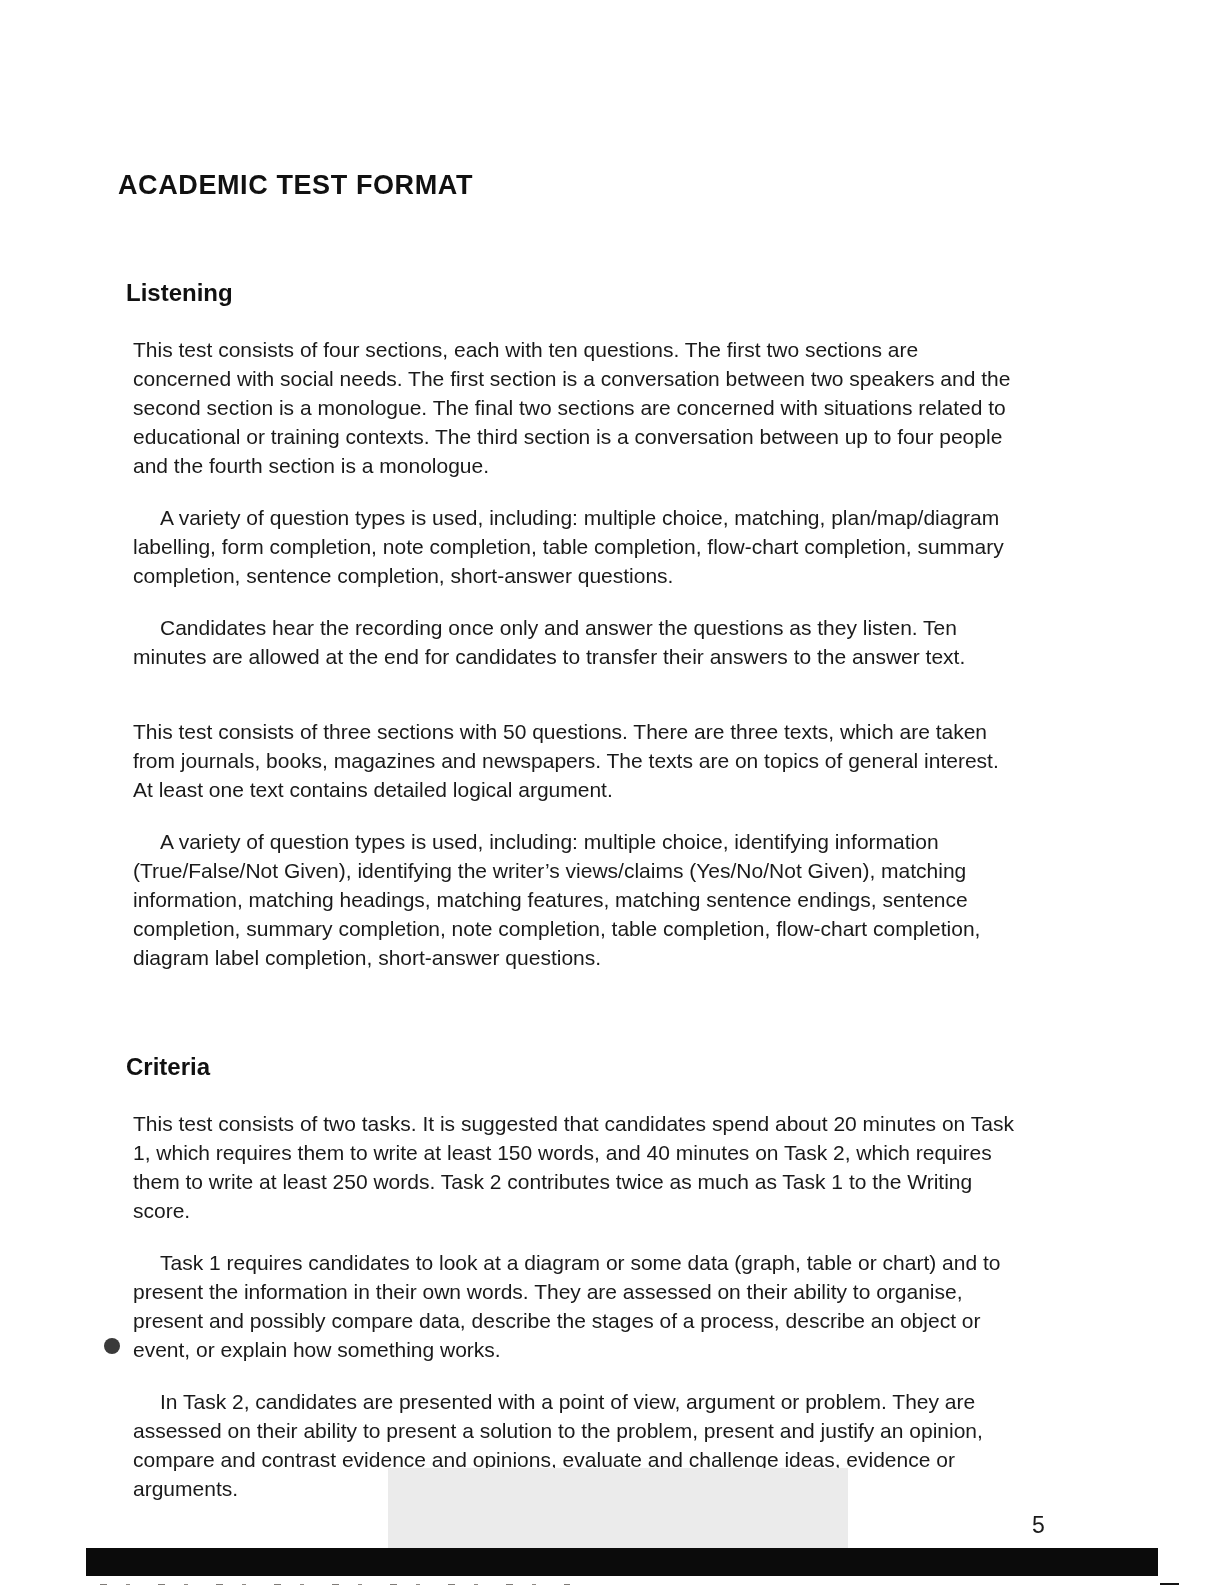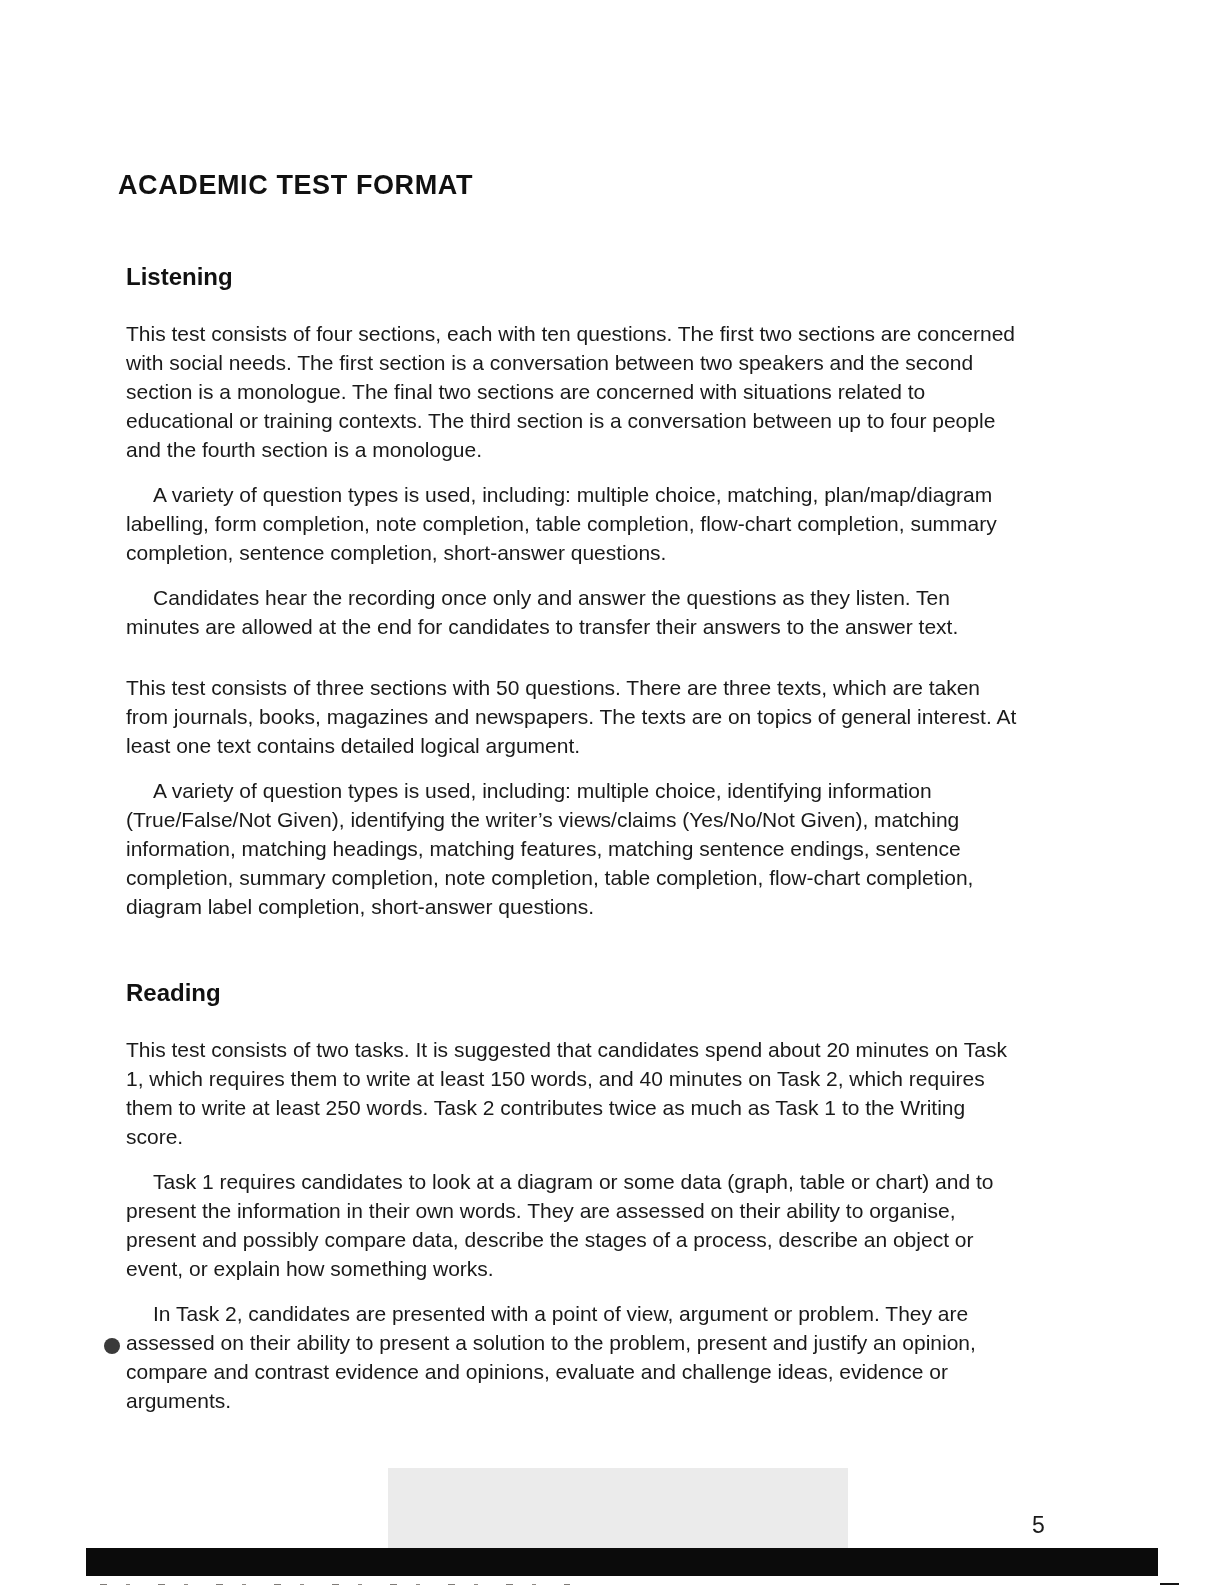--- a/index.html
+++ b/index.html
@@ -25,27 +25,27 @@
     font-size: 27px;
     font-weight: bold;
     letter-spacing: 0.6px;
     color: #111111;
     margin: 0 0 12px 0;
   }
   h2.section-heading {
     font-size: 24px;
     font-weight: bold;
     color: #111111;
-    margin: 26px 0 12px 0;
+    margin: 42px 0 12px 0;
   }
   section.doc-section p {
     font-size: 21px;
     line-height: 29px;
     color: #1a1a1a;
-    margin: 0;
+    margin: 7px;
     text-align: left;
   }
   p.indent { text-indent: 27px; }
   p.closing {
     font-size: 21px;
     line-height: 29px;
     color: #1a1a1a;
     margin-top: 10px;
   }
   .stray-dot {
@@ -126,21 +126,21 @@
       <p class="indent">A variety of question types is used, including: multiple choice, matching, plan/map/diagram labelling, form completion, note completion, table completion, flow-chart completion, summary completion, sentence completion, short-answer questions.</p>
       <p class="indent">Candidates hear the recording once only and answer the questions as they listen. Ten minutes are allowed at the end for candidates to transfer their answers to the answer text.</p>
     </section>
 
     <section class="doc-section">
       <p>This test consists of three sections with 50 questions. There are three texts, which are taken from journals, books, magazines and newspapers. The texts are on topics of general interest. At least one text contains detailed logical argument.</p>
       <p class="indent">A variety of question types is used, including: multiple choice, identifying information (True/False/Not Given), identifying the writer’s views/claims (Yes/No/Not Given), matching information, matching headings, matching features, matching sentence endings, sentence completion, summary completion, note completion, table completion, flow-chart completion, diagram label completion, short-answer questions.</p>
     </section>
 
     <section class="doc-section">
-      <h2 class="section-heading">Reading</h2>
+      <h2 class="section-heading">Criteria</h2>
       <p>This test consists of two tasks. It is suggested that candidates spend about 20 minutes on Task 1, which requires them to write at least 150 words, and 40 minutes on Task 2, which requires them to write at least 250 words. Task 2 contributes twice as much as Task 1 to the Writing score.</p>
       <p class="indent">Task 1 requires candidates to look at a diagram or some data (graph, table or chart) and to present the information in their own words. They are assessed on their ability to organise, present and possibly compare data, describe the stages of a process, describe an object or event, or explain how something works.</p>
       <p class="indent">In Task 2, candidates are presented with a point of view, argument or problem. They are assessed on their ability to present a solution to the problem, present and justify an opinion, compare and contrast evidence and opinions, evaluate and challenge ideas, evidence or arguments.</p>
     </section>
 
   </div>
 
   <div class="stray-dot"></div>
 
   <div class="page-number">5</div>

